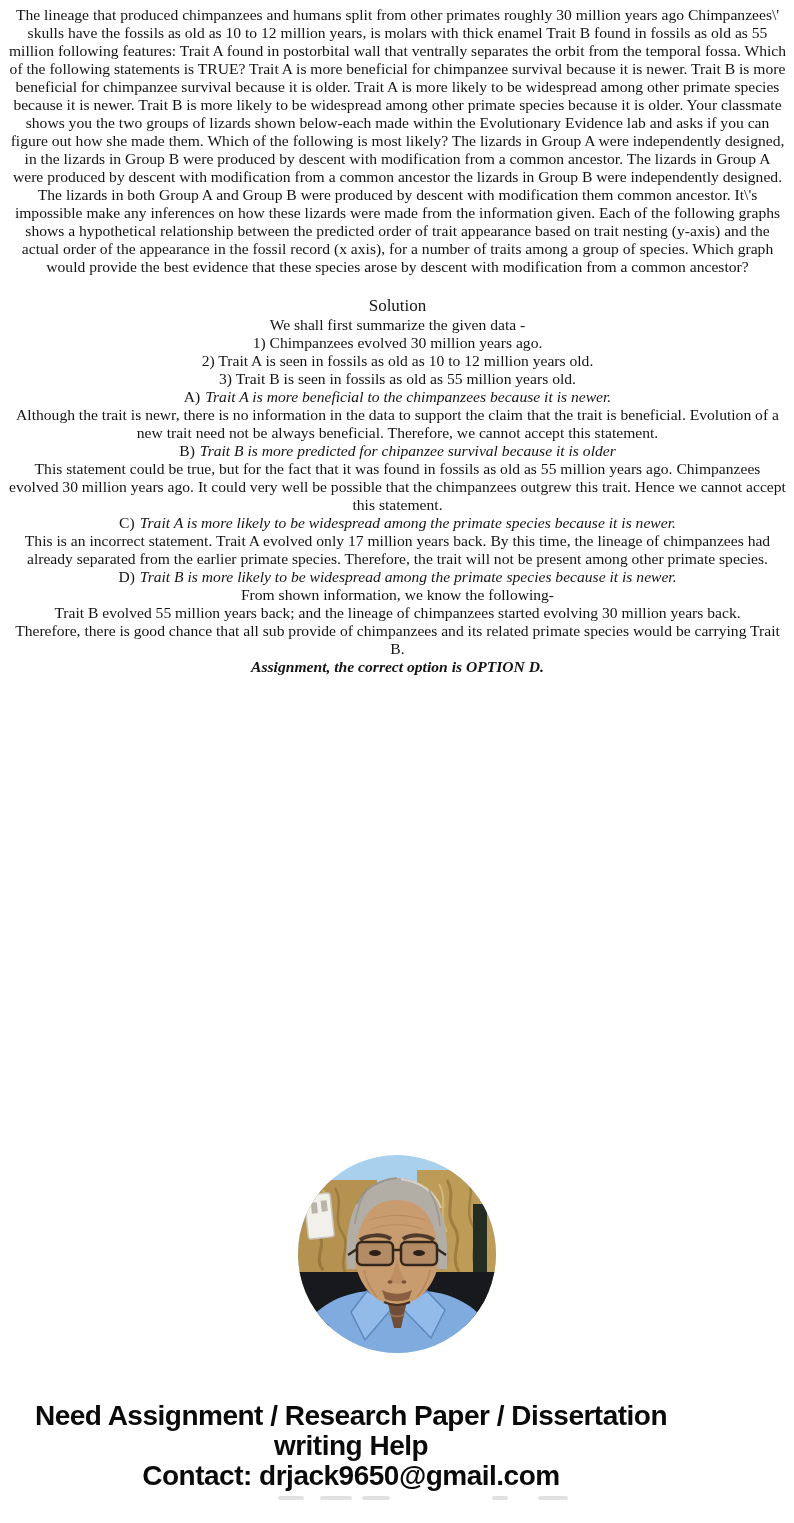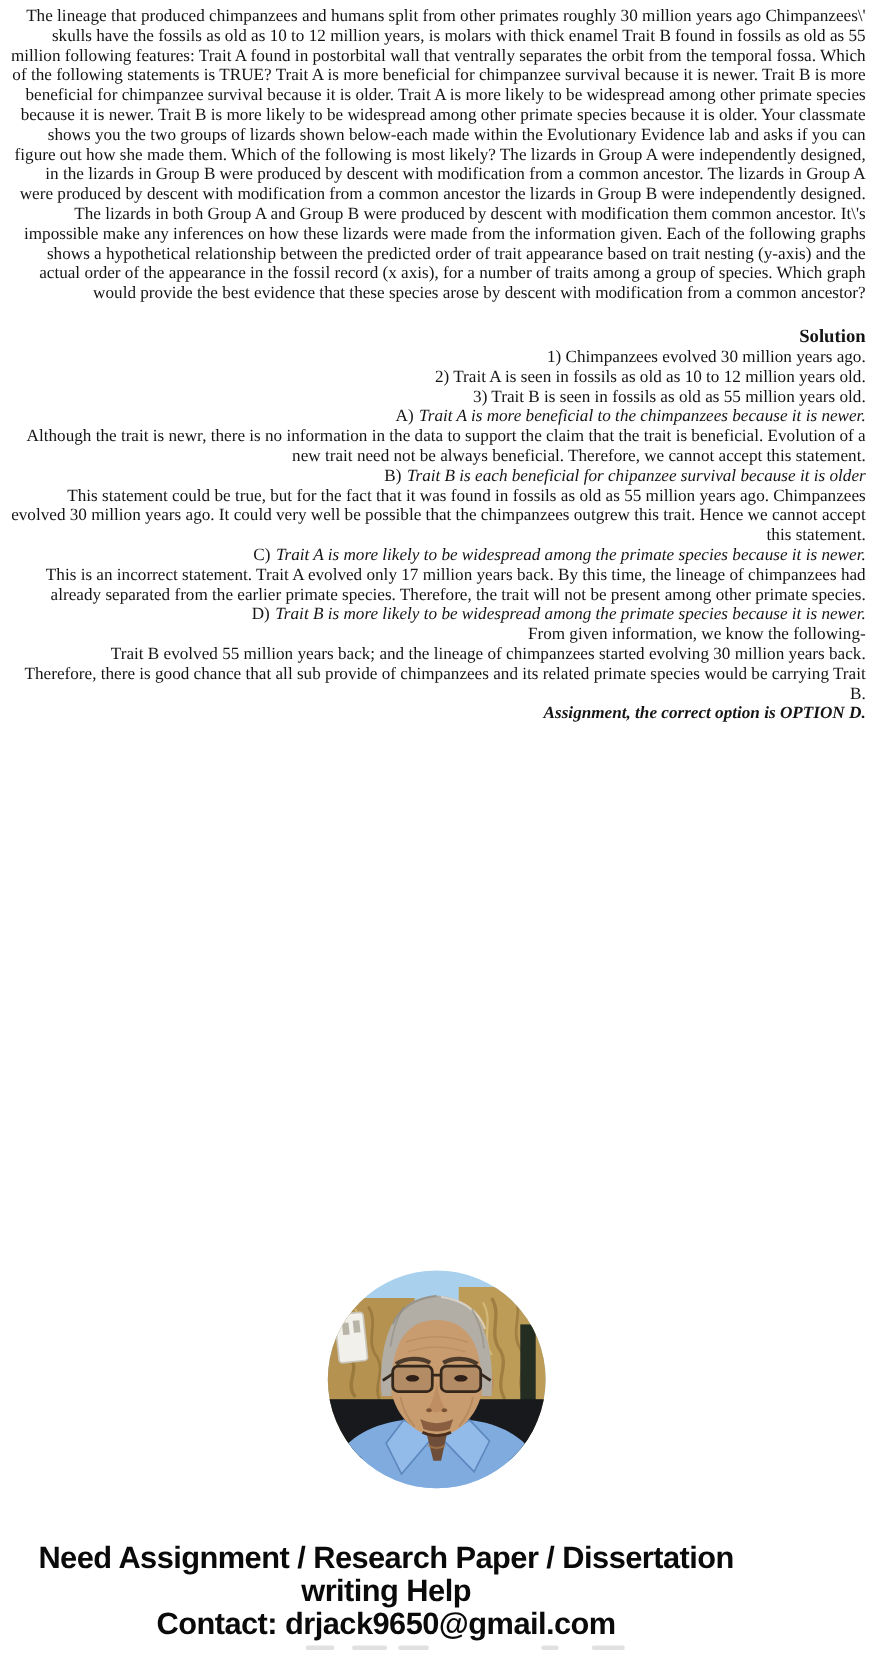--- a/index.html
+++ b/index.html
@@ -4,26 +4,26 @@
 <style>
   html,body{margin:0;padding:0;}
   body{
     width:794px;height:1523px;position:relative;overflow:hidden;
     background:#ffffff;color:#141414;
     font-family:"Liberation Serif", serif;
   }
   .doc{
     position:absolute;left:8px;top:6px;width:779px;
     font-size:15.6px;line-height:18px;
-    text-align:right;
+    text-align:center;
   }
   .doc p,.doc div{margin:0;padding:0;}
   .question{margin:0;}
   .solution-heading{
-    font-size:17px;line-height:20px;font-weight:bold;
+    font-size:17px;line-height:20px;font-weight:normal;
     margin:20px 0 0 0;font-family:"Liberation Serif", serif;
   }
   .block{margin-top:21px;}
   .tight-block{margin-top:18px;}
   .opt-label{margin-right:5px;}
   .stmt i{font-style:italic;}
   .conclusion{
     margin-top:18px;font-weight:bold;font-style:italic;
   }
   .portrait-wrap{
@@ -48,44 +48,45 @@
 </style>
 </head>
 <body>
 
 <div class="doc">
   <p class="question">The lineage that produced chimpanzees and humans split from other primates roughly 30 million years ago Chimpanzees\' skulls have the fossils as old as 10 to 12 million years, is molars with thick enamel Trait B found in fossils as old as 55 million following features: Trait A found in postorbital wall that ventrally separates the orbit from the temporal fossa. Which of the following statements is TRUE? Trait A is more beneficial for chimpanzee survival because it is newer. Trait B is more beneficial for chimpanzee survival because it is older. Trait A is more likely to be widespread among other primate species because it is newer. Trait B is more likely to be widespread among other primate species because it is older. Your classmate shows you the two groups of lizards shown below-each made within the Evolutionary Evidence lab and asks if you can figure out how she made them. Which of the following is most likely? The lizards in Group A were independently designed, in the lizards in Group B were produced by descent with modification from a common ancestor. The lizards in Group A were produced by descent with modification from a common ancestor the lizards in Group B were independently designed. The lizards in both Group A and Group B were produced by descent with modification them common ancestor. It\'s impossible make any inferences on how these lizards were made from the information given. Each of the following graphs shows a hypothetical relationship between the predicted order of trait appearance based on trait nesting (y-axis) and the actual order of the appearance in the fossil record (x axis), for a number of traits among a group of species. Which graph would provide the best evidence that these species arose by descent with modification from a common ancestor?</p>
 
   <h2 class="solution-heading">Solution</h2>
 
   <div class="block">
+    <div>We shall first summarize the given data -</div>
     <div>1) Chimpanzees evolved 30 million years ago.</div>
     <div>2) Trait A is seen in fossils as old as 10 to 12 million years old.</div>
     <div>3) Trait B is seen in fossils as old as 55 million years old.</div>
   </div>
 
 
   <div class="tight-block">
     <div class="stmt"><span class="opt-label">A)</span><i>Trait A is more beneficial to the chimpanzees because it is newer.</i></div>
     <div>Although the trait is newr, there is no information in the data to support the claim that the trait is beneficial. Evolution of a new trait need not be always beneficial. Therefore, we cannot accept this statement.</div>
   </div>
 
   <div class="tight-block">
-    <div class="stmt"><span class="opt-label">B)</span><i>Trait B is each beneficial for chipanzee survival because it is older</i></div>
+    <div class="stmt"><span class="opt-label">B)</span><i>Trait B is more predicted for chipanzee survival because it is older</i></div>
     <div>This statement could be true, but for the fact that it was found in fossils as old as 55 million years ago. Chimpanzees evolved 30 million years ago. It could very well be possible that the chimpanzees outgrew this trait. Hence we cannot accept this statement.</div>
   </div>
 
   <div class="tight-block">
     <div class="stmt"><span class="opt-label">C)</span><i>Trait A is more likely to be widespread among the primate species because it is newer.</i></div>
     <div>This is an incorrect statement. Trait A evolved only 17 million years back. By this time, the lineage of chimpanzees had already separated from the earlier primate species. Therefore, the trait will not be present among other primate species.</div>
   </div>
 
   <div class="tight-block">
     <div class="stmt"><span class="opt-label">D)</span><i>Trait B is more likely to be widespread among the primate species because it is newer.</i></div>
-    <div>From given information, we know the following-</div>
+    <div>From shown information, we know the following-</div>
     <div>Trait B evolved 55 million years back; and the lineage of chimpanzees started evolving 30 million years back.</div>
     <div>Therefore, there is good chance that all sub provide of chimpanzees and its related primate species would be carrying Trait B.</div>
   </div>
 
   <p class="conclusion">Assignment, the correct option is OPTION D.</p>
 </div>
 
 <div class="portrait-wrap">
   <svg viewBox="0 0 200 200" xmlns="http://www.w3.org/2000/svg">
     <defs>

